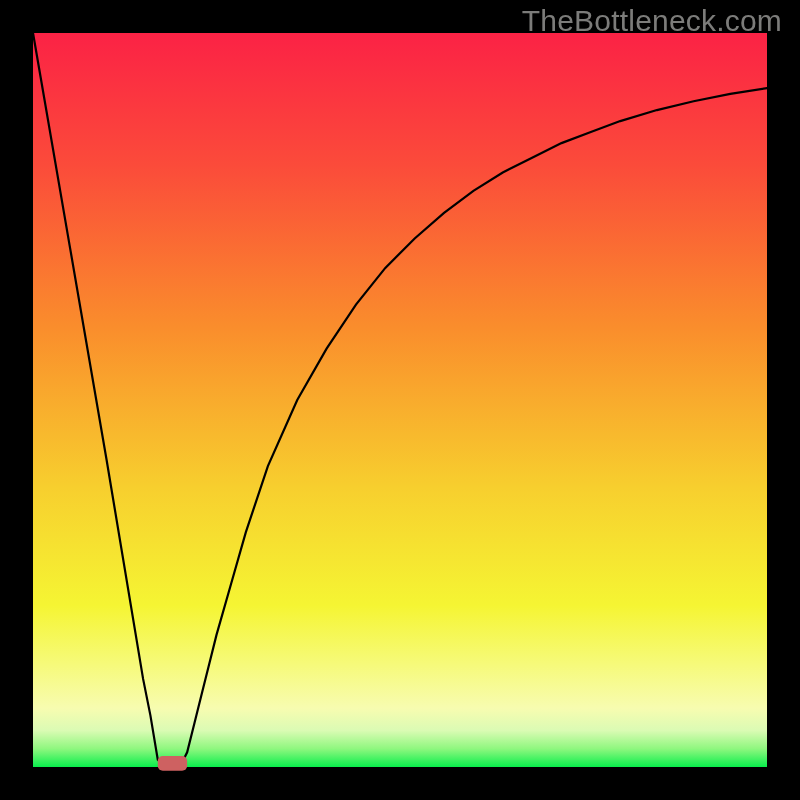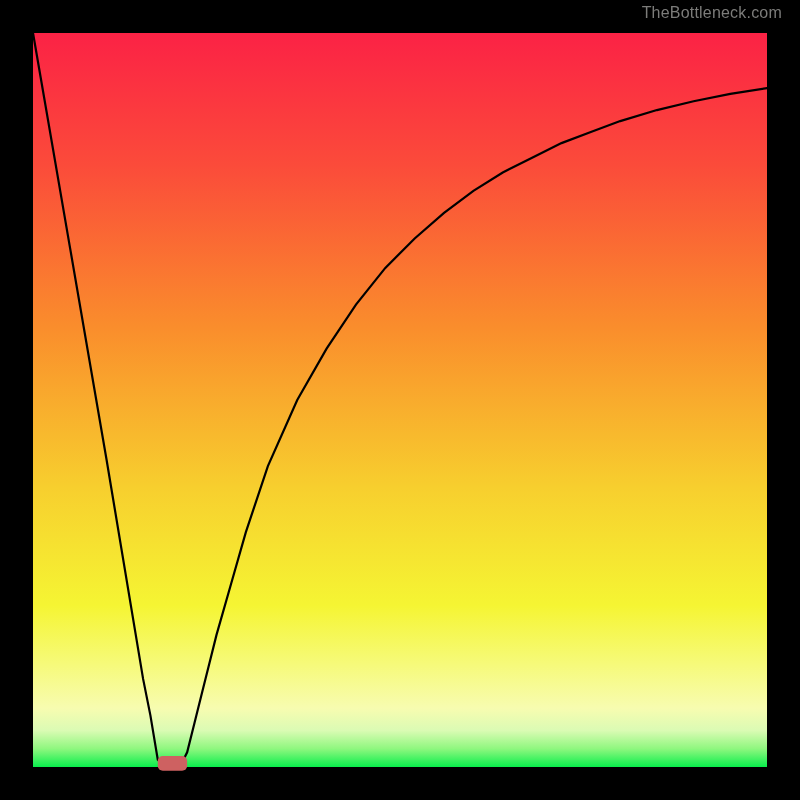--- a/index.html
+++ b/index.html
@@ -14,21 +14,21 @@
     position: relative;
     width: 800px;
     height: 800px;
     background: #000;
   }
   .watermark {
     position: absolute;
     top: 4px;
     right: 18px;
     font-family: Arial, Helvetica, sans-serif;
-    font-size: 16px;
+    font-size: 30px;
     font-weight: 500;
     color: #7c7c7a;
     letter-spacing: 0.2px;
     z-index: 10;
     margin-left: 19px;
   }
   svg.plot {
     position: absolute;
     top: 0;
     left: 0;

